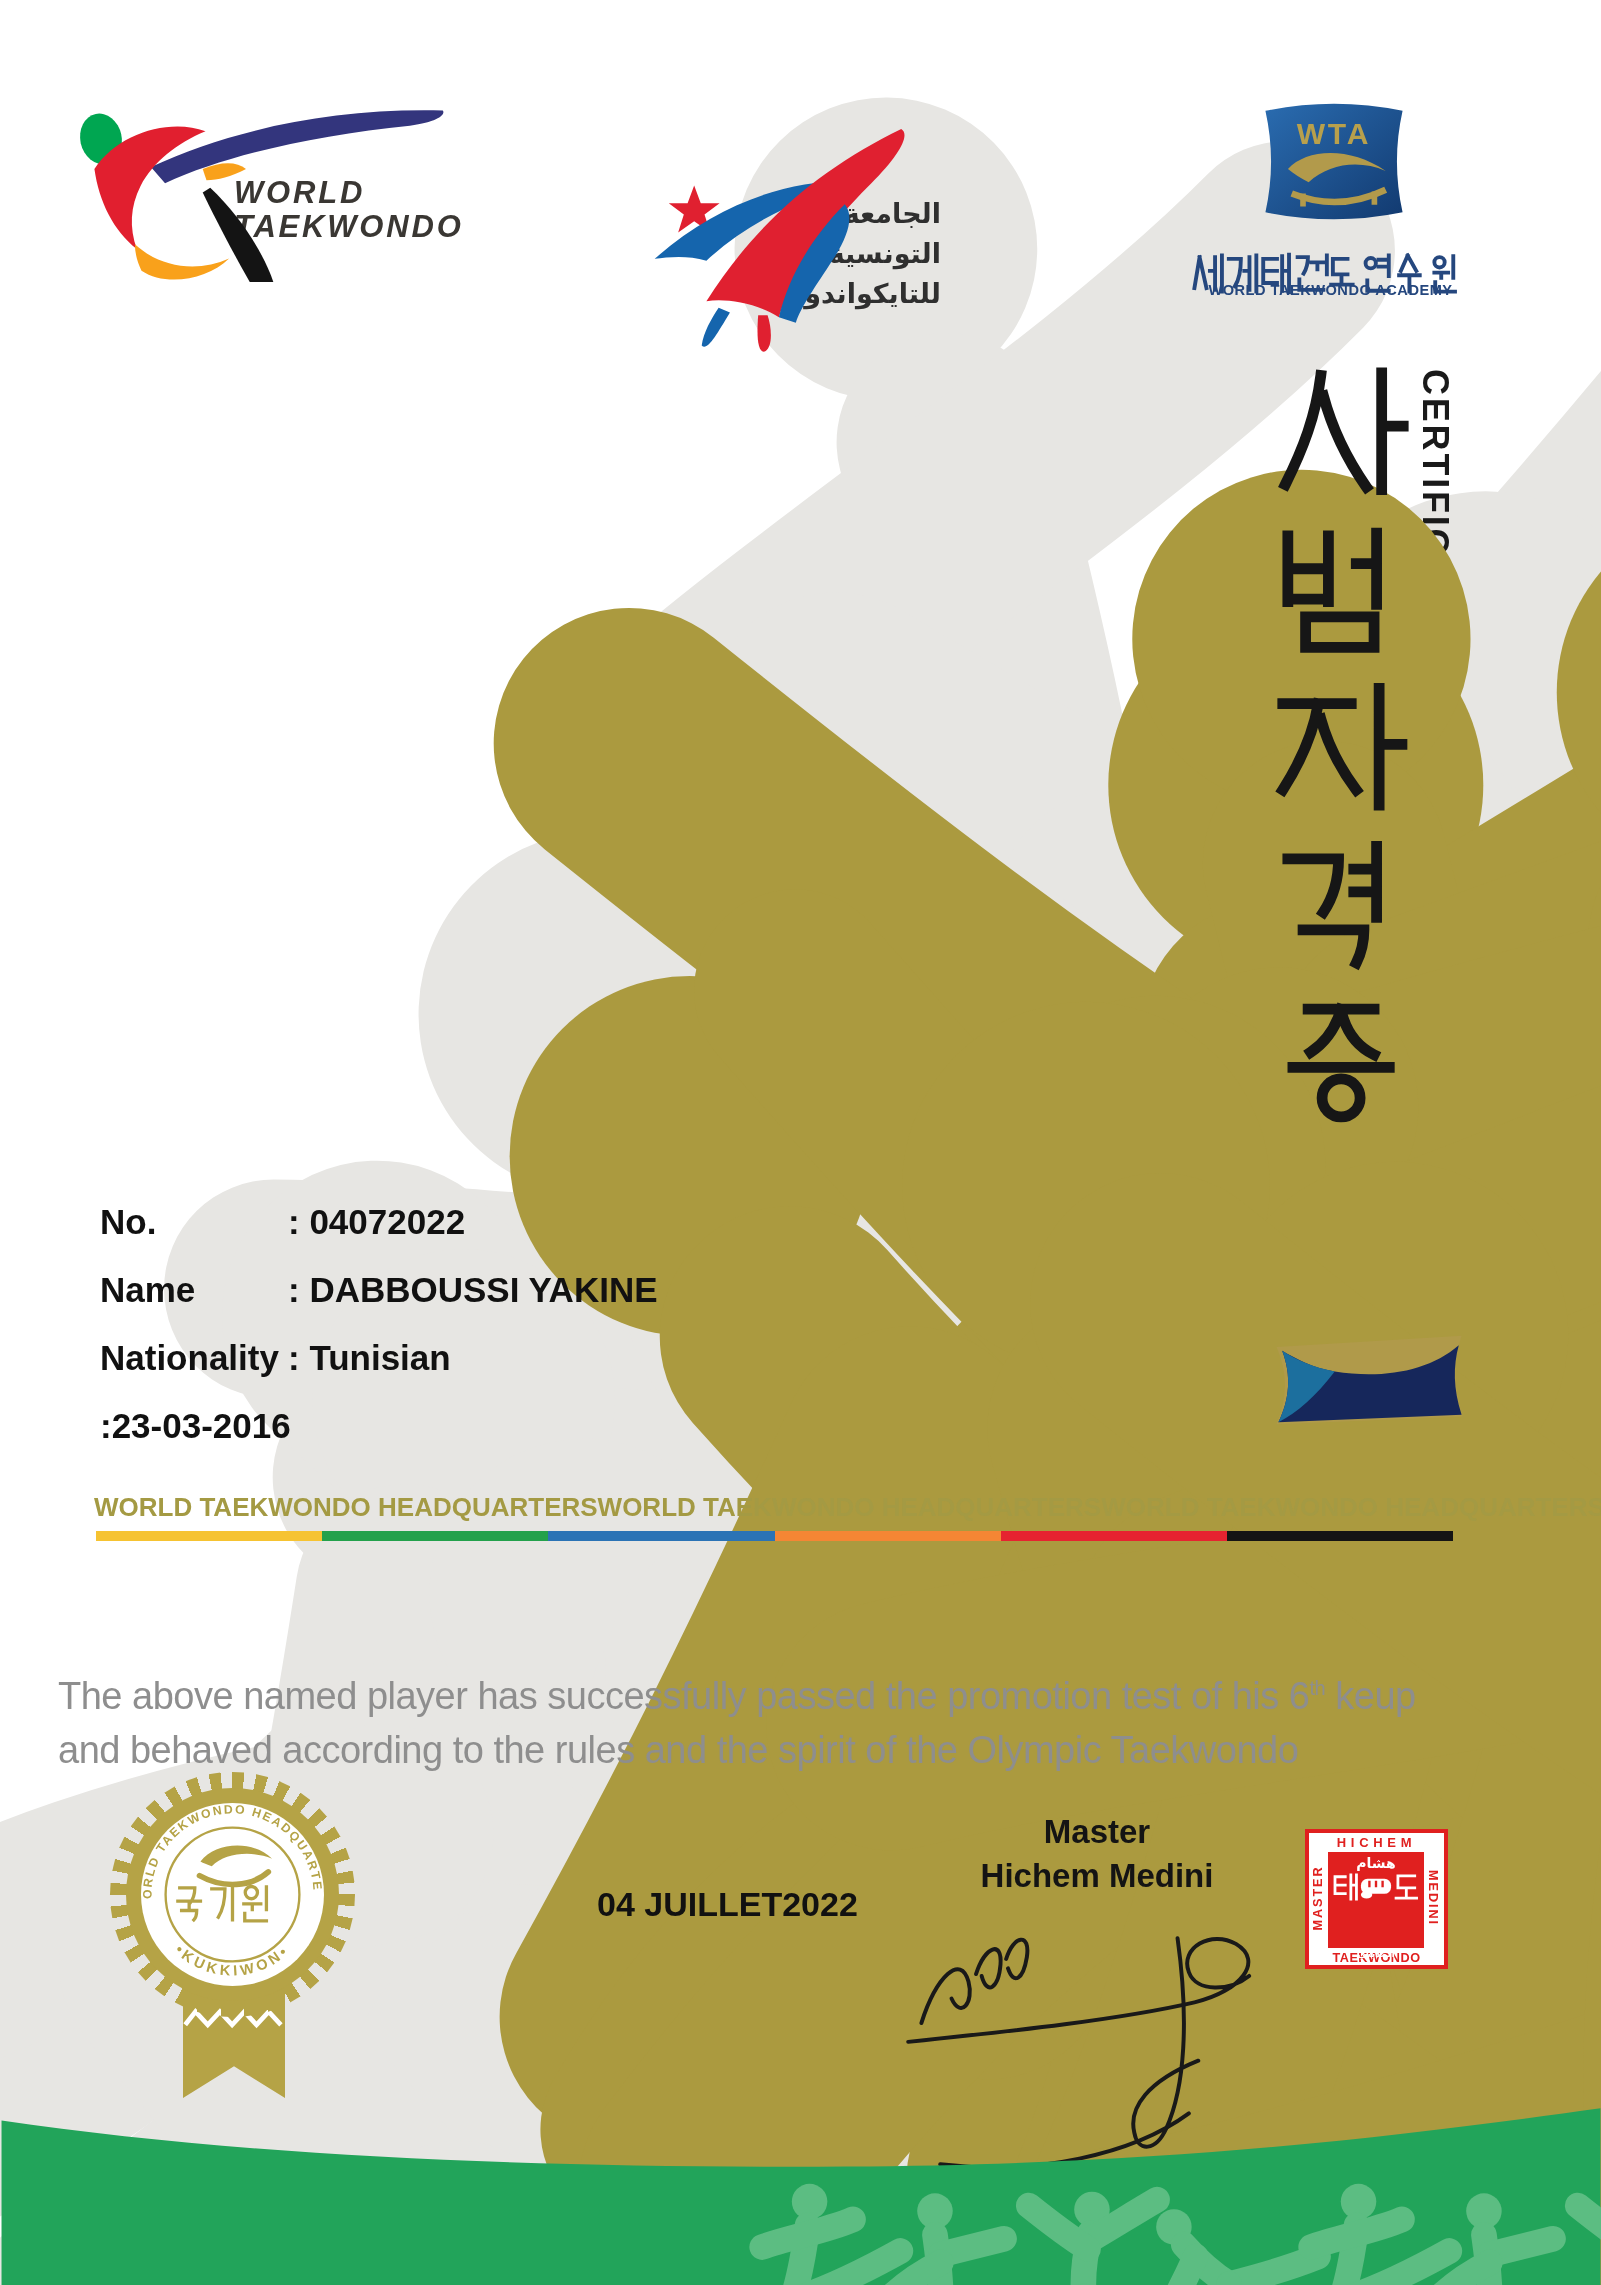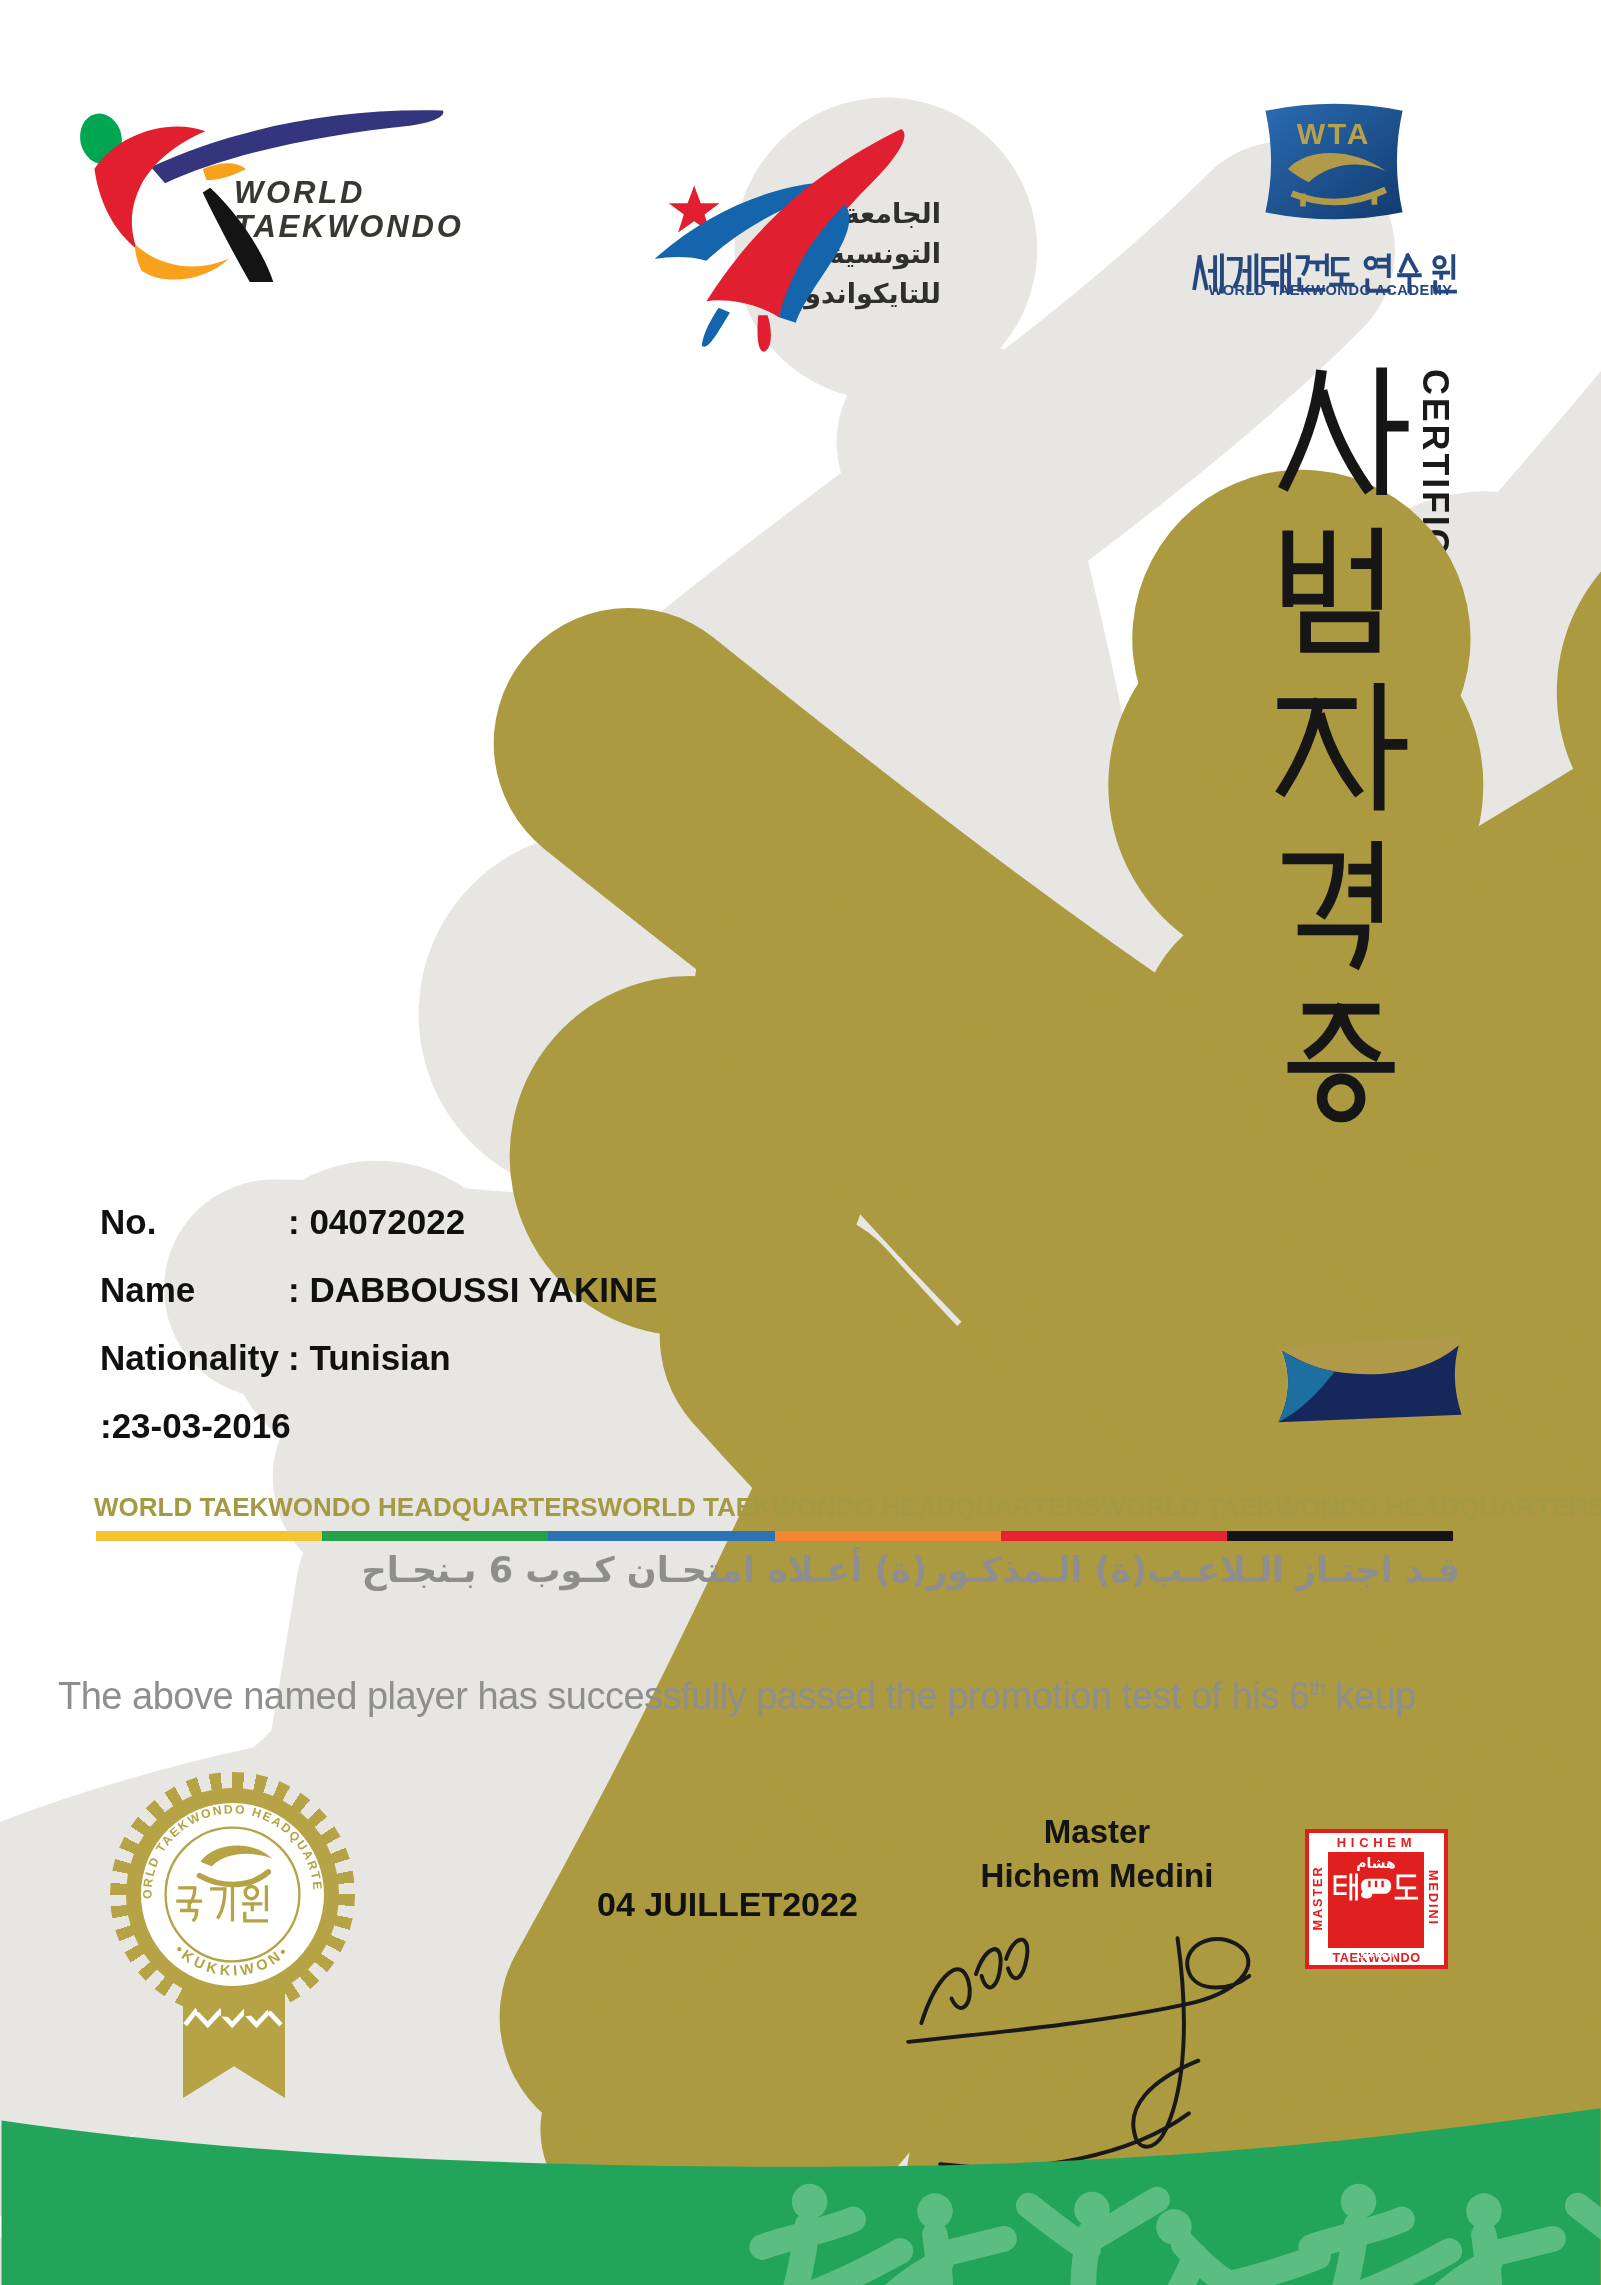--- a/index.html
+++ b/index.html
@@ -320,24 +320,24 @@
 <div id="stripe" style="z-index:2;">
   <div class="seg" style="background: rgb(246, 195, 50);"></div>
   <div class="seg" style="background: rgb(35, 161, 75);"></div>
   <div class="seg" style="background: rgb(43, 115, 181);"></div>
   <div class="seg" style="background: rgb(245, 134, 52);"></div>
   <div class="seg" style="background: rgb(230, 35, 48);"></div>
   <div class="seg" style="background: rgb(20, 20, 20);"></div>
 </div>
 
 <div id="ar-par" style="z-index:2;">
-  <div>قـد اجتـاز الـلاعـب(ة) الـمذكـور(ة) أعـلاه امتحـان كـوب 6 بـنجـاح</div>
 </div>
 <div id="en-par" style="z-index:2;">
   <div><span>The above named player has successfully passed the promotion test of his 6</span><sup>th</sup><span> keup</span></div>
+  <div>and behaved according to the rules and the spirit of the Olympic Taekwondo</div>
 </div>
 
 <div id="ribbon" style="z-index:1;"></div>
 <svg class="abs" style="left:183px;top:1976px;z-index:2;" width="102" height="122" viewBox="0 0 108 130">
   <polyline points="2,52 13,38 26,52 39,38 52,52 65,38 78,52 91,38 104,52" stroke="#fff" stroke-width="5" fill="none"></polyline>
 </svg>
 <div id="seal-spikes" style="z-index:2;"></div>
 <div id="seal-disc" style="z-index:2;"></div>
 <div id="seal-white" style="z-index:2;"></div>
 <svg id="seal-svg" style="z-index:3;" width="245" height="245" viewBox="0 0 260 260">

